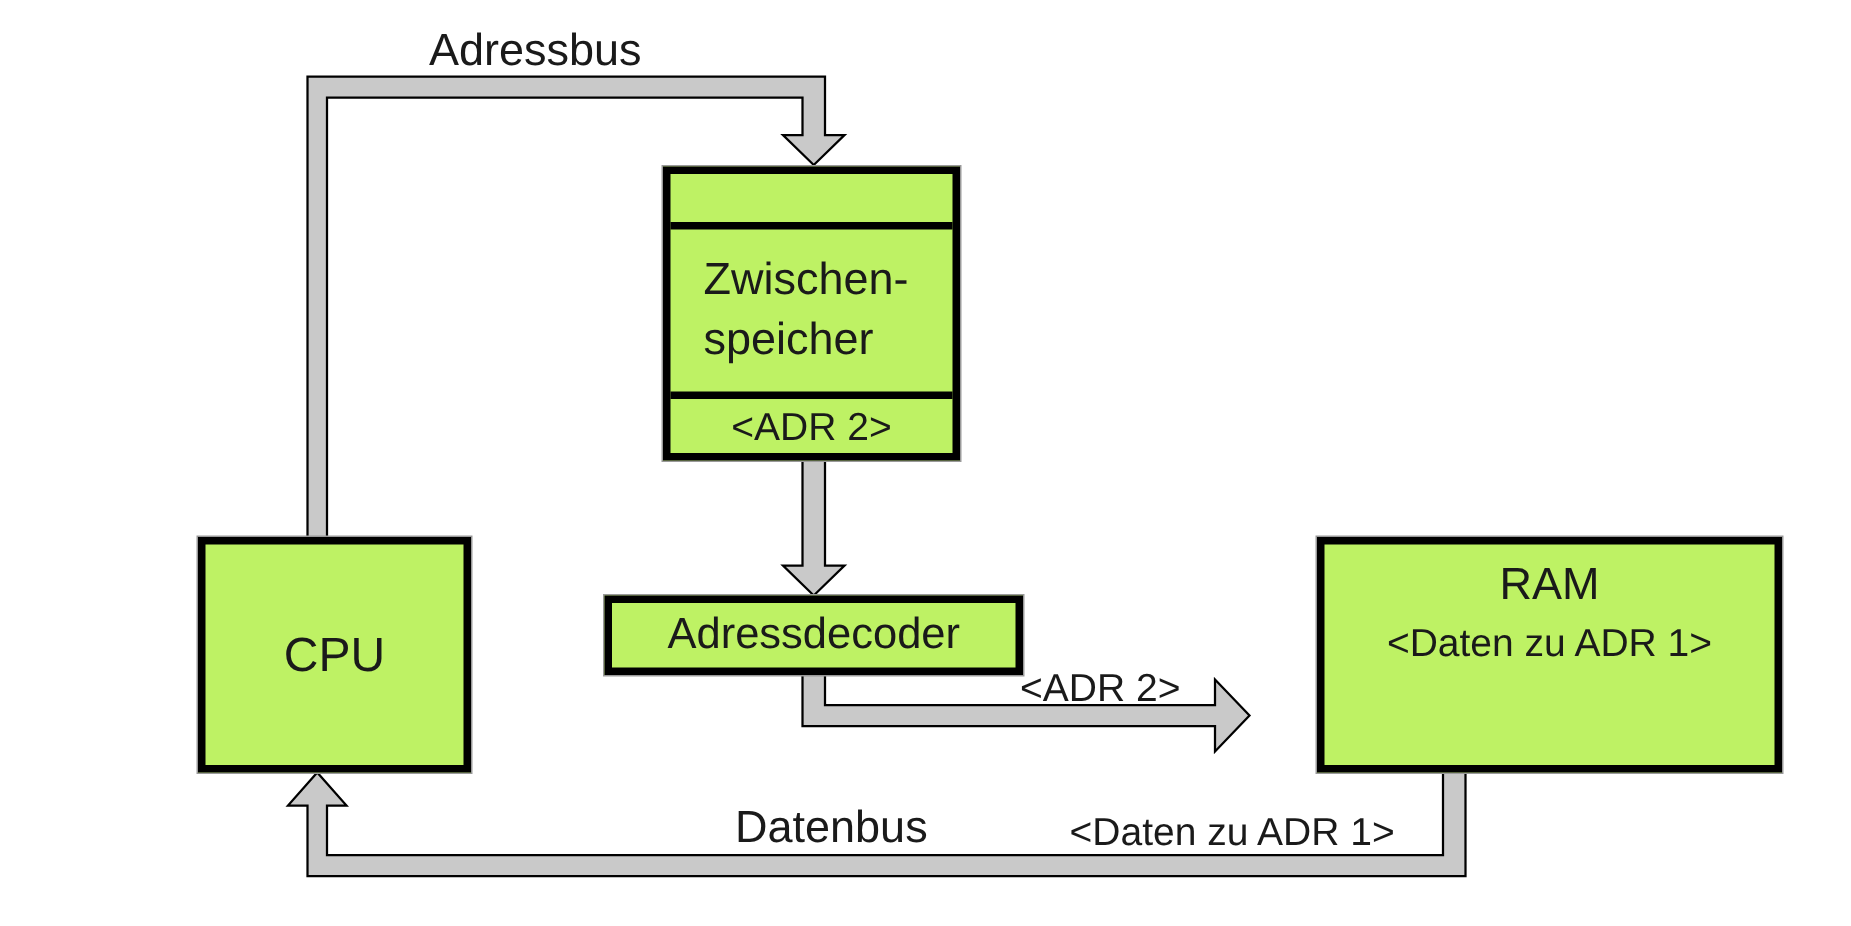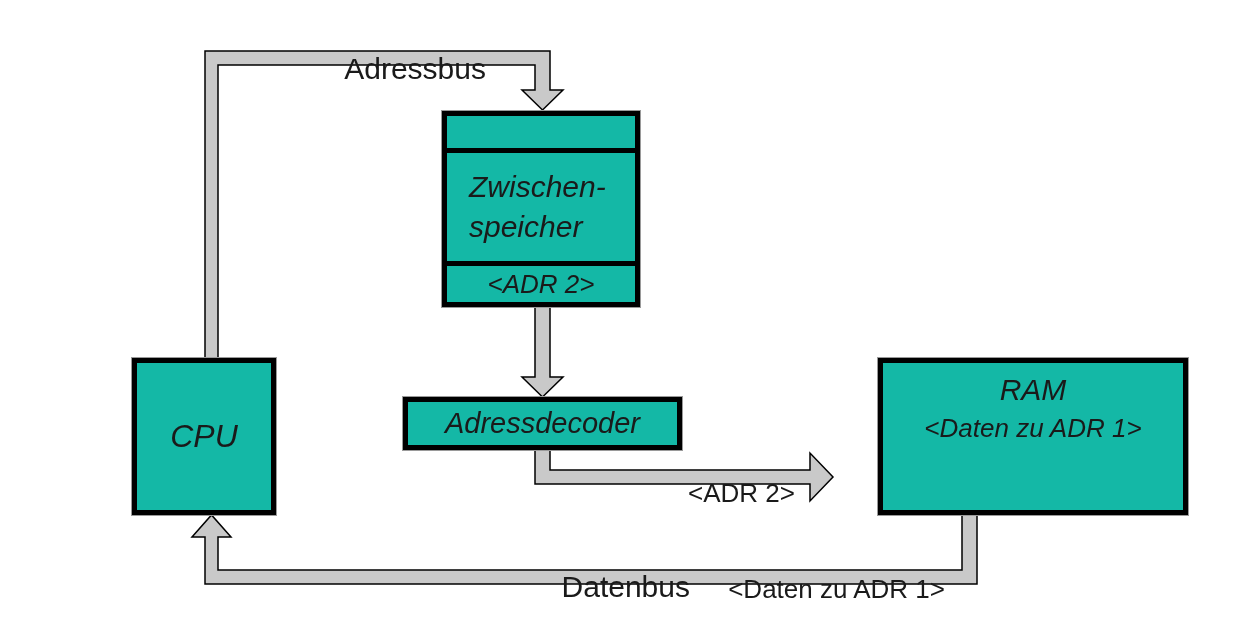--- a/index.html
+++ b/index.html
@@ -23,27 +23,26 @@
   }
   .bus-svg polygon {
     fill: #C9C9C9;
     stroke: #000000;
     stroke-width: 1.5;
     stroke-linejoin: miter;
   }
   .node {
     position: absolute;
     box-sizing: border-box;
-    background: #14b8a6;
+    background: #bef264;
     border: 5px solid #000000;
     box-shadow: 0 0 0 1px #9a9a9a;
-    font-style: italic;
   }
   .node-cpu {
-    left: 132px; top: 358px; width: 144px; height: 157px;
+    left: 132px; top: 358px; width: 182px; height: 157px;
     display: flex; align-items: center; justify-content: center;
     font-size: 32px;
   }
   .node-zs {
     left: 442px; top: 111px; width: 198px; height: 196px;
     display: flex; flex-direction: column;
   }
   .zs-topband {
     height: 37px;
     border-bottom: 5px solid #000000;
@@ -77,23 +76,22 @@
     margin-top: 9px;
     font-size: 30px;
     line-height: 36px;
   }
   .ram-row {
     font-size: 26px;
     line-height: 40px;
   }
   .buslabel {
     position: absolute;
-    text-align: right;
+    text-align: left;
     white-space: nowrap;
-    margin-top: 35px;
   }
   .lbl-adressbus { left: 286px; top: 17px;  width: 200px; font-size: 30px; }
   .lbl-datenbus  { left: 490px; top: 535px; width: 200px; font-size: 30px; }
   .lbl-daten1    { left: 713px; top: 539px; width: 232px; font-size: 26px; }
   .lbl-adr2      { left: 680px; top: 443px; width: 115px; font-size: 26px; }
 </style>
 </head>
 <body>
 
 <div class="stage">

